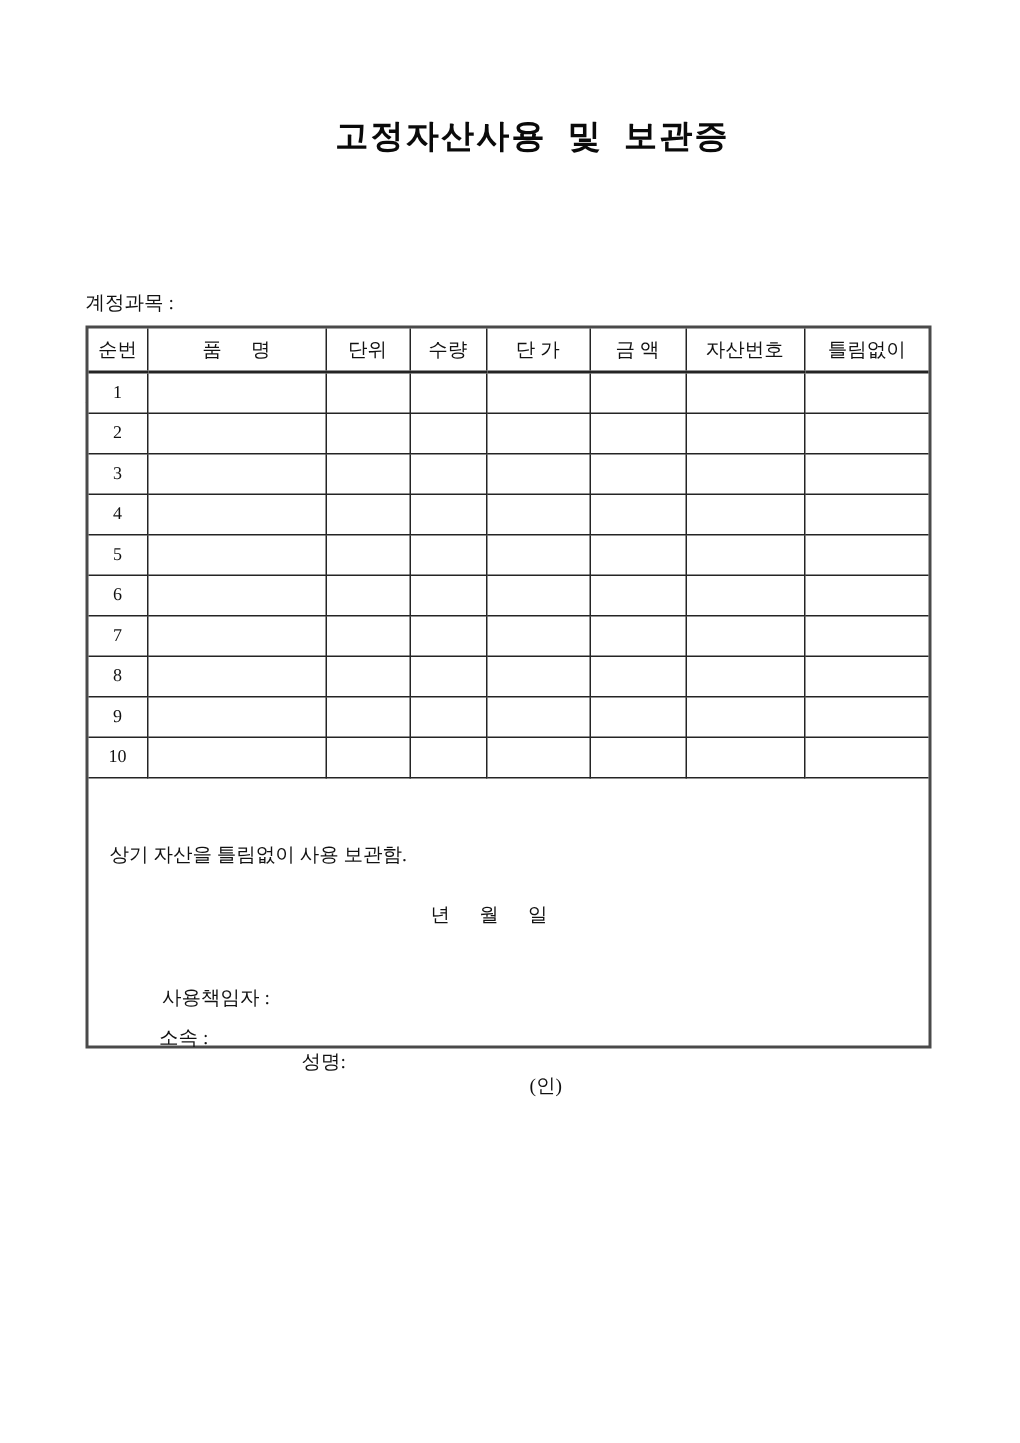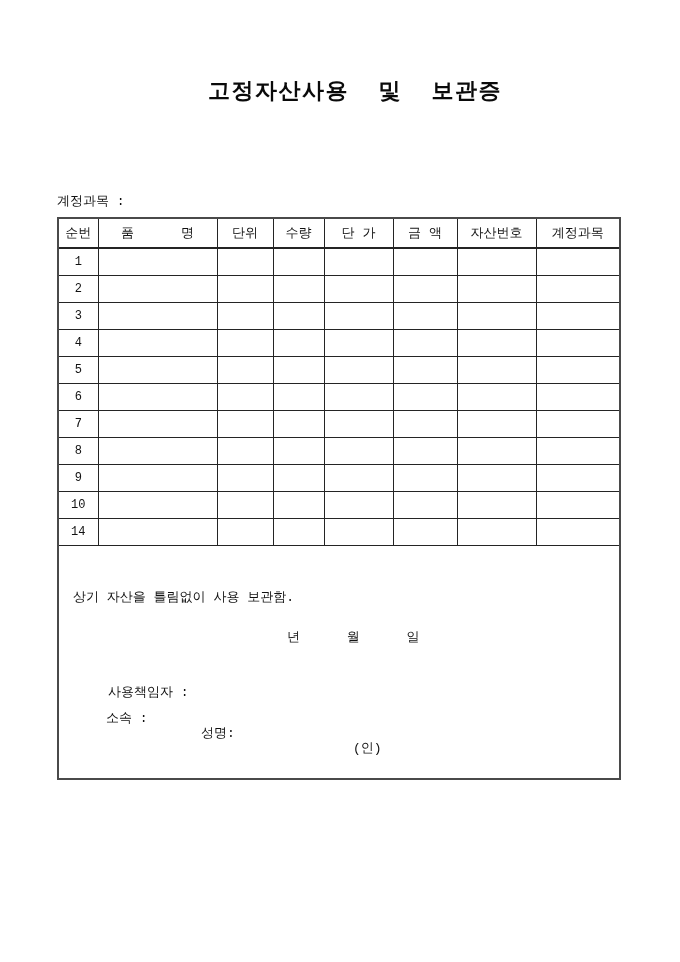--- a/index.html
+++ b/index.html
@@ -2,21 +2,21 @@
 <html><head>
 <meta charset="utf-8">
 <style>
   * { margin:0; padding:0; box-sizing:border-box; }
   html,body { background:#e8e8e8; }
   .page {
     position:relative;
     width:680px; height:962px;
     margin:0 auto;
     background:#ffffff;
-    font-family:Liberation Mono, monospace;
+    font-family:Liberation Serif, serif;
     color:#111;
     overflow:hidden;
   }
   .doc-title {
     position:absolute;
     top:76px; left:30px; right:0;
     text-align:center;
     font-size:22px;
     font-weight:bold;
     letter-spacing:1.5px;
@@ -60,21 +60,21 @@
     text-align:center;
     vertical-align:middle;
     padding:0;
   }
   
   table.asset-table th:first-child, table.asset-table td:first-child { border-left:none; }
   table.asset-table th:last-child,  table.asset-table td:last-child  { border-right:none; }
   table.asset-table tr:first-child th { border-top:none;margin-left:16px; }
   .certify {
     position:relative;
-    height:232px;
+    height:178px;
     font-size:13px;
     white-space:pre;
   }
   .certify .statement   { position:absolute; left:14px;  top:42px;  }
   .certify .date-line   { position:absolute; left:228px; top:82px;  }
   .certify .responsible { position:absolute; left:49px;  top:137px; }
   .certify .sign-line   { position:absolute; left:0;     top:148px; width:100%; height:18px; }
   .certify .sign-line .affil { position:absolute; left:47px;  }
   .certify .sign-line .name  { position:absolute; left:142px; }
   .certify .sign-line .seal  { position:absolute; left:294px; }
@@ -106,21 +106,21 @@
       </colgroup>
       <thead>
         <tr>
           <th>순번</th>
           <th>품      명</th>
           <th>단위</th>
           <th>수량</th>
           <th>단 가</th>
           <th>금 액</th>
           <th>자산번호</th>
-          <th>계정과목</th>
+          <th>틀림없이</th>
         </tr>
       </thead>
       <tbody>
           <tr>
         <td>1</td>
         <td></td>
         <td></td>
         <td></td>
         <td></td>
         <td></td>
@@ -202,30 +202,20 @@
         <td></td>
         <td></td>
         <td></td>
         <td></td>
         <td></td>
         <td></td>
         <td></td>
       </tr>
           <tr>
         <td>10</td>
-        <td></td>
-        <td></td>
-        <td></td>
-        <td></td>
-        <td></td>
-        <td></td>
-        <td></td>
-      </tr>
-          <tr>
-        <td>14</td>
         <td></td>
         <td></td>
         <td></td>
         <td></td>
         <td></td>
         <td></td>
         <td></td>
       </tr>
         </tbody>
     </table>

